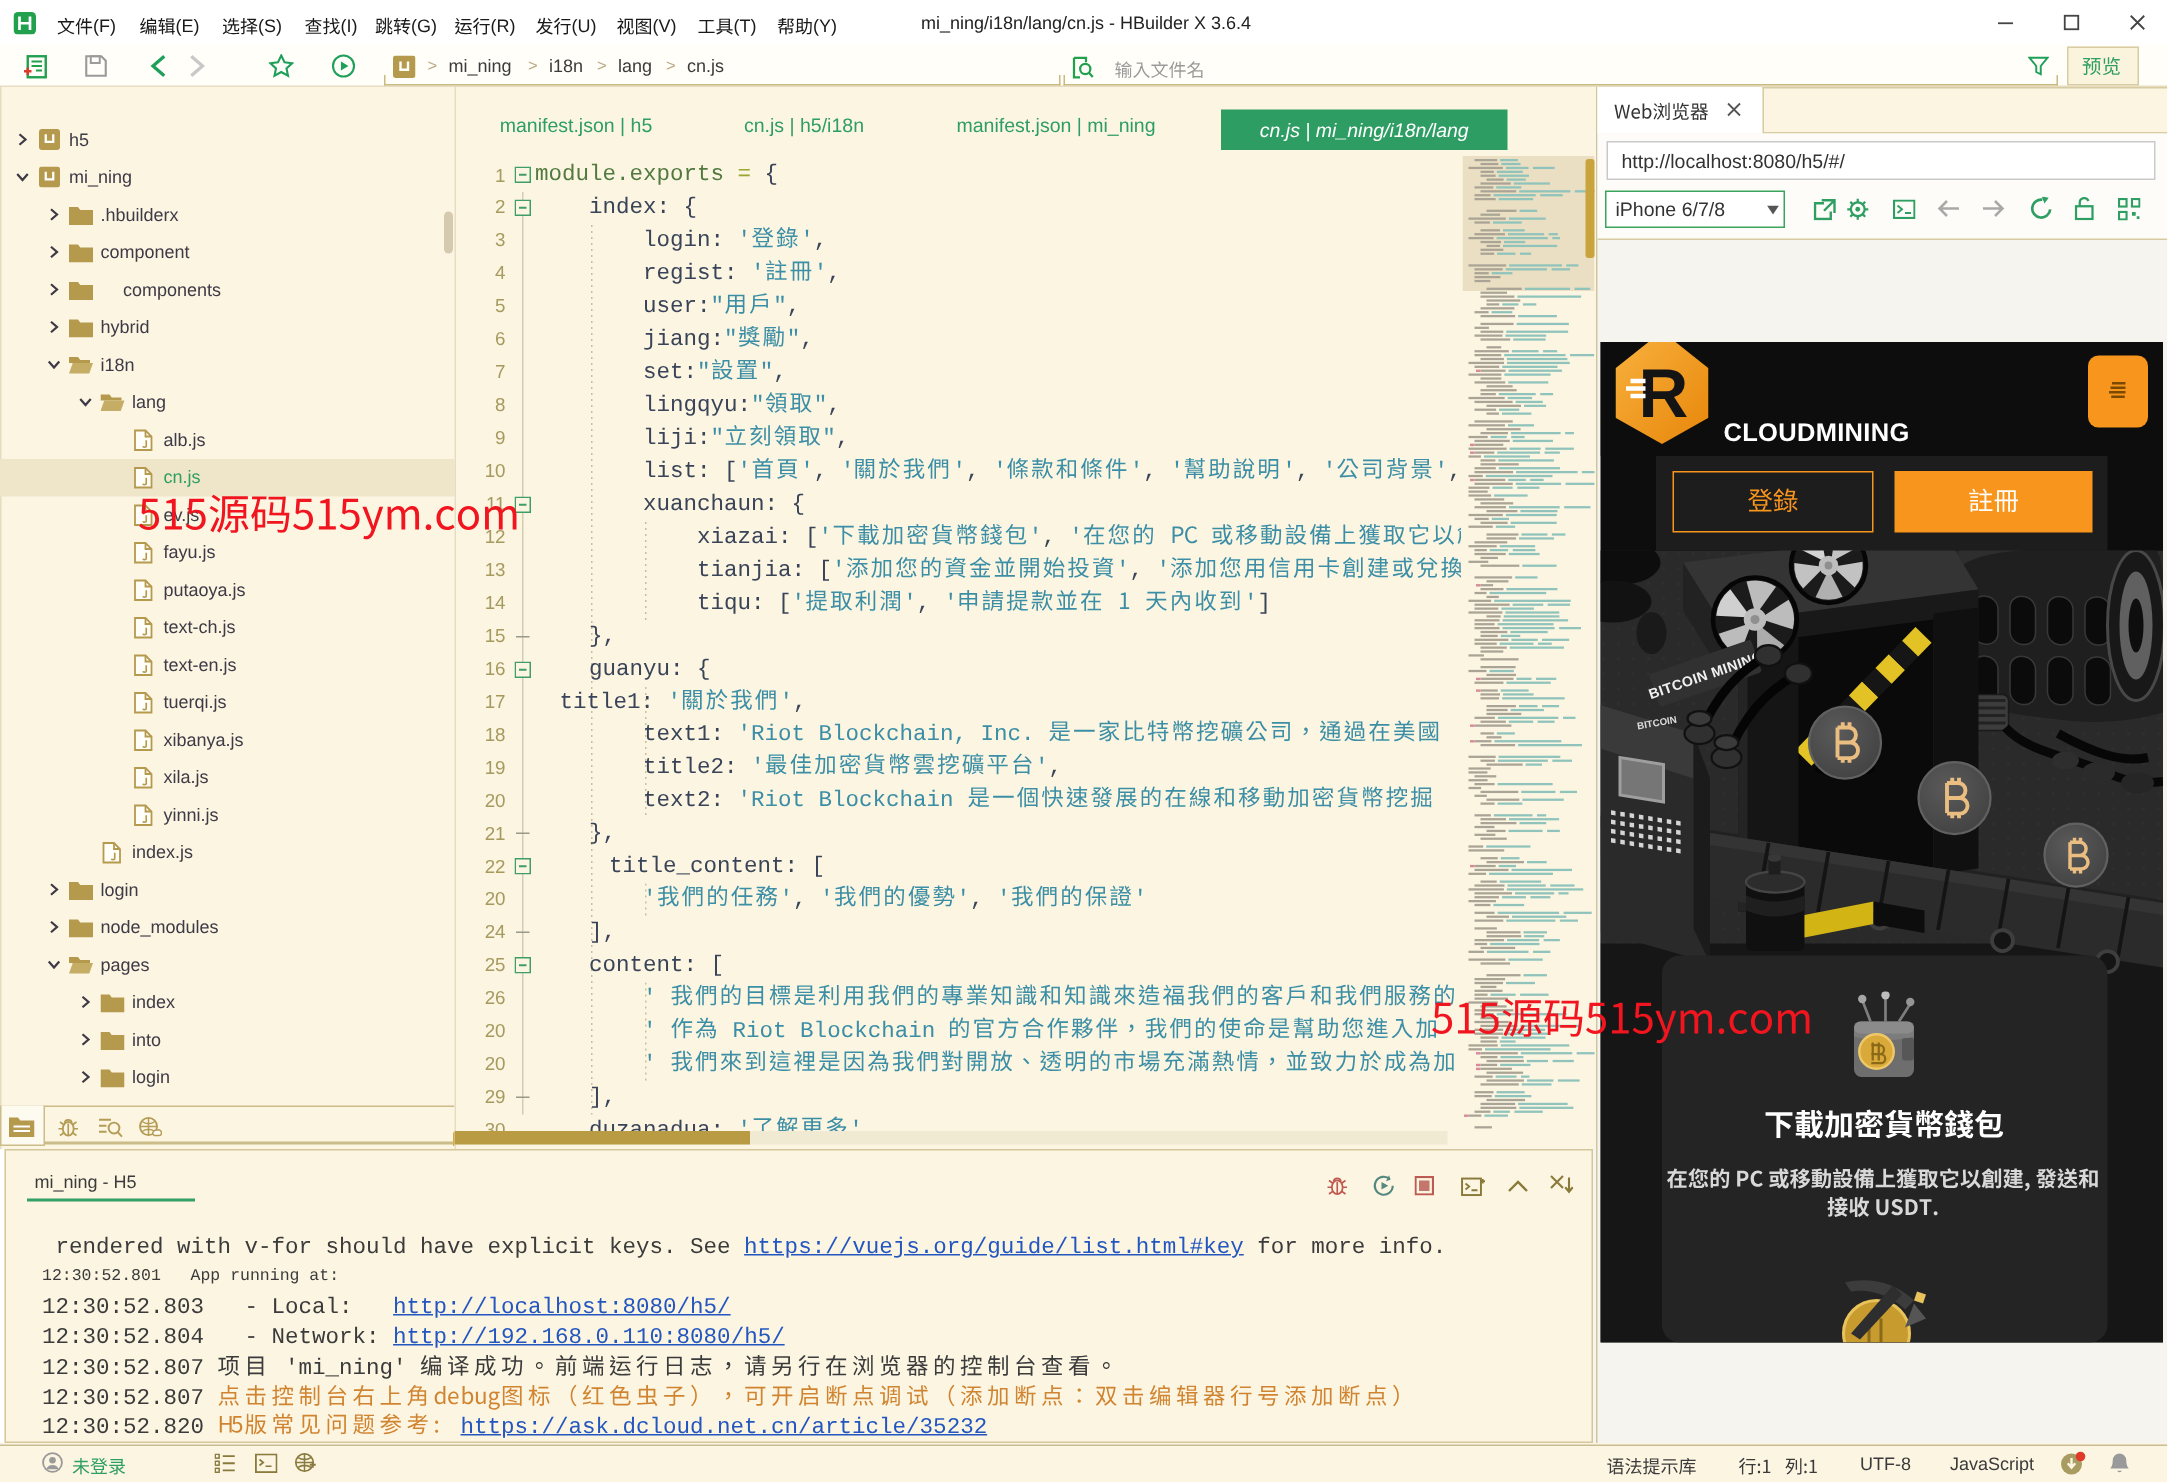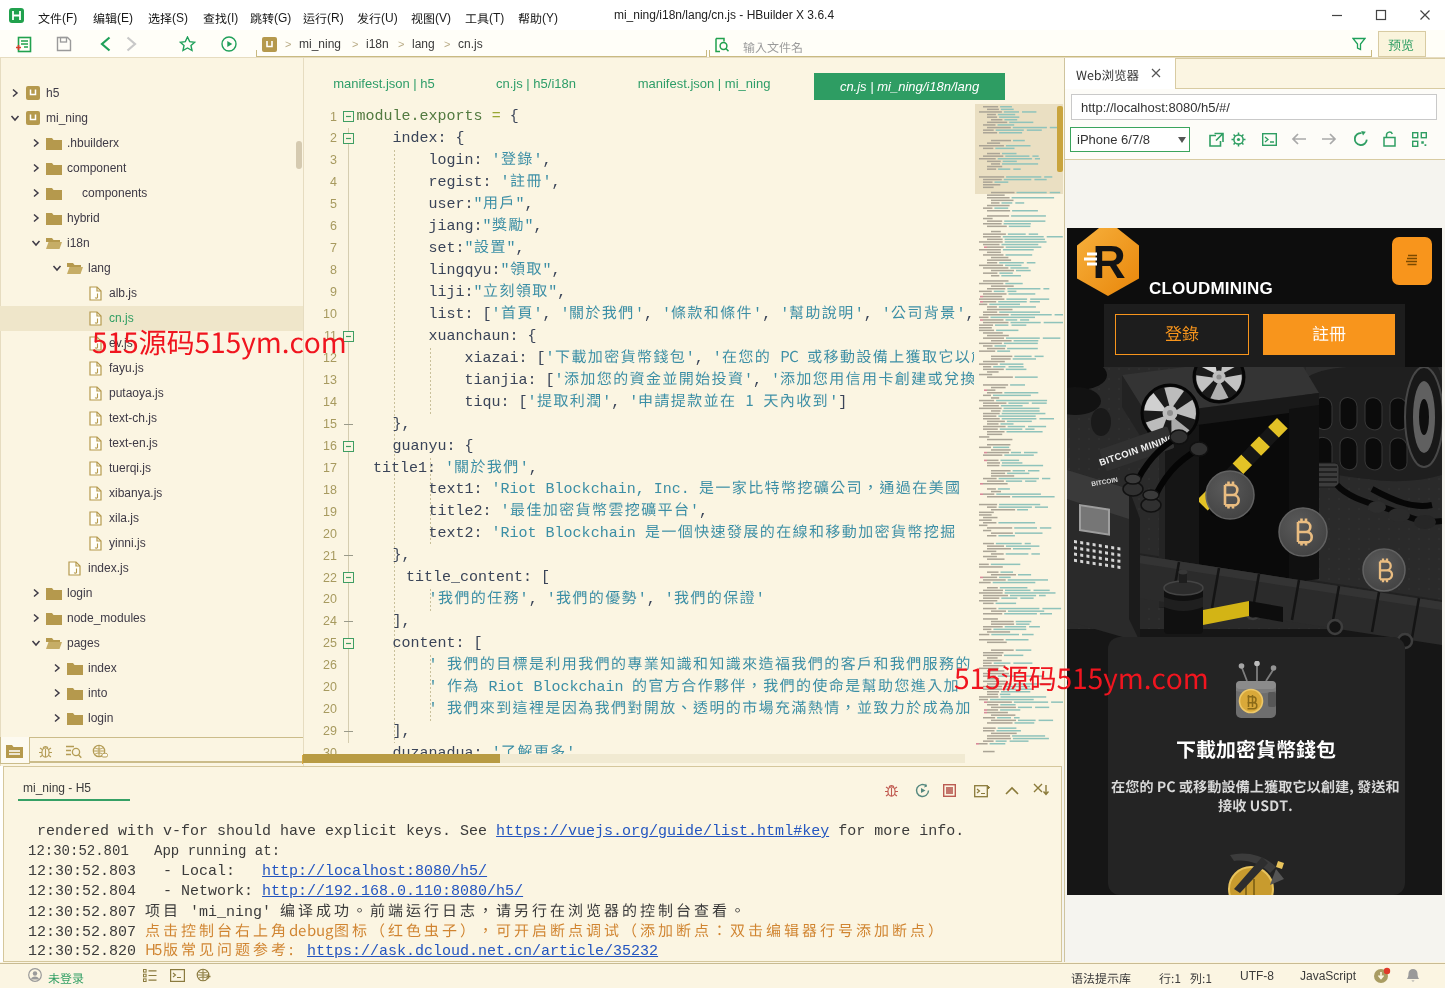--- a/index.html
+++ b/index.html
@@ -1612,21 +1612,21 @@
 <path d="M13 3.5h3M14.5 2v3" stroke="#8a7a3a" stroke-width="1.2"></path>
     </svg>
     <svg class="abs" style="left:1005px;top:786px" width="14" height="9" viewBox="0 0 14 9">
 <path d="M1 8l6-6 6 6" fill="none" stroke="#8a7a3a" stroke-width="1.6"></path>
     </svg>
     <svg class="abs" style="left:1033px;top:783px" width="16" height="14" viewBox="0 0 16 14">
 <path d="M1 1l8 8M9 1L1 9" stroke="#8a7a3a" stroke-width="1.4"></path>
 <path d="M13 2v9M10.5 8.5L13 11.5 15.5 8.5" fill="none" stroke="#8a7a3a" stroke-width="1.4"></path>
     </svg>
     <div class="abs mono" style="left:28px;top:822px;font-size:15px;line-height:19px;white-space:pre;color:#3b3b3b;"> rendered with v-for should have explicit keys. See <span style="color:#2456c0;text-decoration:underline;">https://vuejs.org/guide/list.html#key</span> for more info.</div>
-    <div class="abs mono" style="left:28px;top:842px;font-size:14px;line-height:19px;white-space:pre;color:#3b3b3b;">12:30:52.801   App running at:</div>
+    <div class="abs mono" style="left:28px;top:842px;font-size:11px;line-height:19px;white-space:pre;color:#3b3b3b;">12:30:52.801   App running at:</div>
     <div class="abs mono" style="left:28px;top:862px;font-size:15px;line-height:19px;white-space:pre;color:#3b3b3b;">12:30:52.803   - Local:   <span style="color:#2456c0;text-decoration:underline;">http://localhost:8080/h5/</span></div>
     <div class="abs mono" style="left:28px;top:882px;font-size:15px;line-height:19px;white-space:pre;color:#3b3b3b;">12:30:52.804   - Network: <span style="color:#2456c0;text-decoration:underline;">http://192.168.0.110:8080/h5/</span></div>
     <div class="abs mono" style="left:28px;top:902px;font-size:15px;line-height:19px;white-space:pre;color:#3b3b3b;">12:30:52.807 <svg class="cj" style="vertical-align:-5px;" width="36.0" height="19" viewBox="0 0 36.0 19" fill="#3b3b3b">
         <g transform="translate(0,14) scale(0.015000,-0.015000)">
           <use href="#r9879"></use>
           <use href="#r76ee" x="1200"></use>
         </g>
       </svg> 'mi_ning' <svg class="cj" style="vertical-align:-5px;" width="468.0" height="19" viewBox="0 0 468.0 19" fill="#3b3b3b">
         <g transform="translate(0,14) scale(0.015000,-0.015000)">
           <use href="#r7f16"></use>

